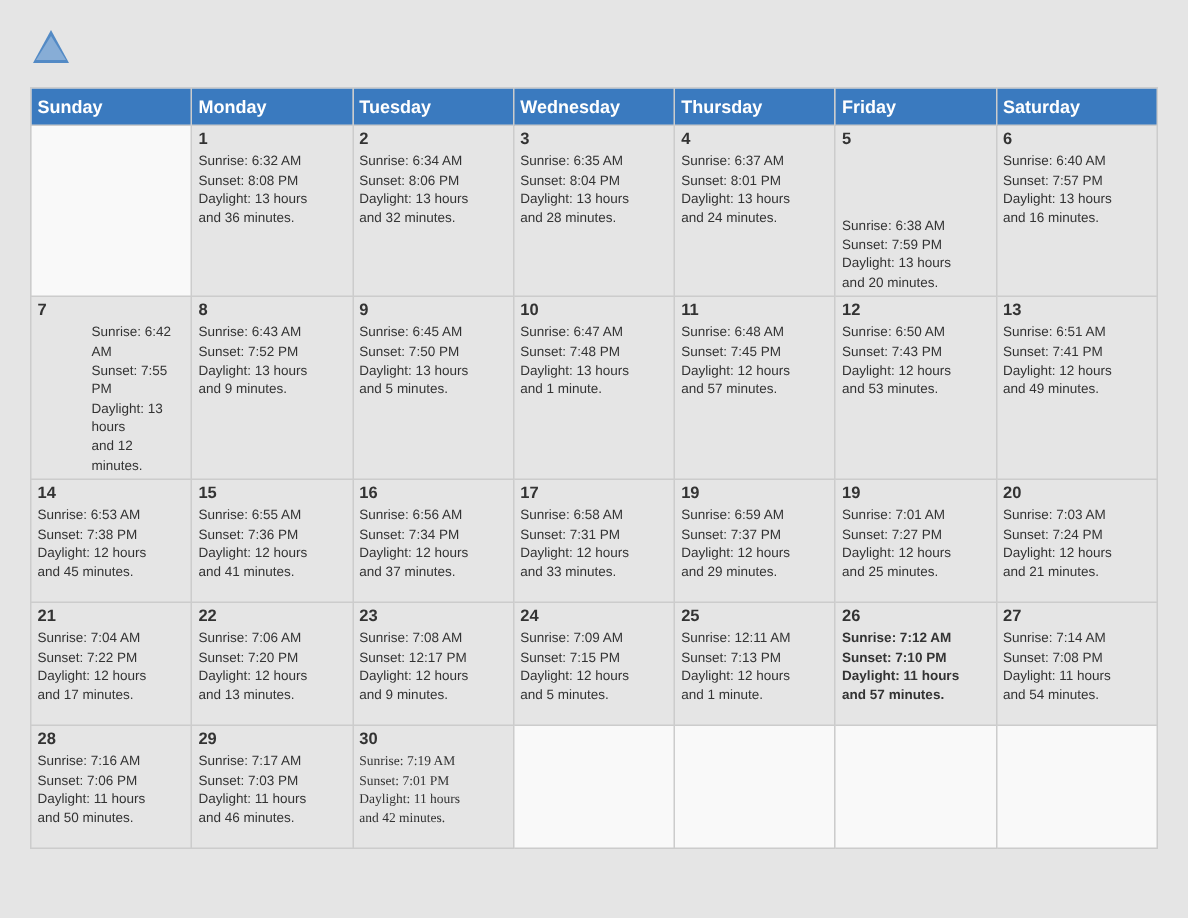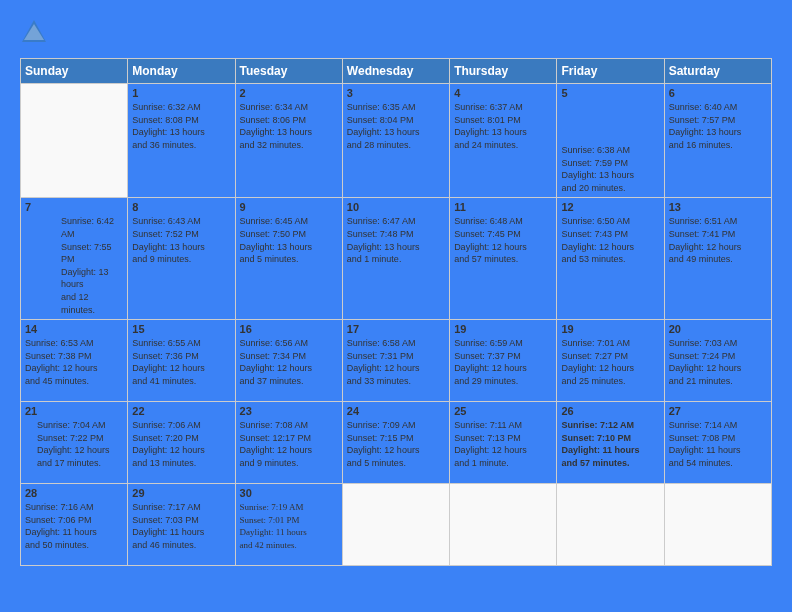--- a/index.html
+++ b/index.html
@@ -7,21 +7,21 @@
       font-family: Arial, sans-serif;
       background: #fff;
       width: 792px;
       height: 612px;
       overflow: hidden;
     }
     .page {
       width: 792px;
       height: 612px;
       padding: 18px 20px;
-      background: #3b82f6;
+      background: #e5e5e5;
     }
     .header {
       display: flex;
       justify-content: space-between;
       align-items: flex-start;
       margin-bottom: 12px;
     }
     .logo {
       display: flex;
       align-items: center;
@@ -265,21 +265,21 @@
             <div class="day-number">20</div>
             <div class="day-info" style="white-space: pre-line;">Sunrise: 7:03 AM
 Sunset: 7:24 PM
 Daylight: 12 hours
 and 21 minutes.</div>
           </td>
         </tr>
         <tr>
           <td>
             <div class="day-number">21</div>
-            <div class="day-info" style="white-space: pre-line; margin-left: 12px;">Sunrise: 7:04 AM
+            <div class="day-info" style="white-space: pre-line;">Sunrise: 7:04 AM
 Sunset: 7:22 PM
 Daylight: 12 hours
 and 17 minutes.</div>
           </td>
           <td>
             <div class="day-number">22</div>
             <div class="day-info" style="white-space: pre-line;">Sunrise: 7:06 AM
 Sunset: 7:20 PM
 Daylight: 12 hours
 and 13 minutes.</div>
@@ -293,21 +293,21 @@
           </td>
           <td>
             <div class="day-number">24</div>
             <div class="day-info" style="white-space: pre-line;">Sunrise: 7:09 AM
 Sunset: 7:15 PM
 Daylight: 12 hours
 and 5 minutes.</div>
           </td>
           <td>
             <div class="day-number">25</div>
-            <div class="day-info" style="white-space: pre-line;">Sunrise: 7:11 AM
+            <div class="day-info" style="white-space: pre-line;">Sunrise: 12:11 AM
 Sunset: 7:13 PM
 Daylight: 12 hours
 and 1 minute.</div>
           </td>
           <td>
             <div class="day-number">26</div>
             <div class="day-info" style="white-space: pre-line; font-weight: bold;">Sunrise: 7:12 AM
 Sunset: 7:10 PM
 Daylight: 11 hours
 and 57 minutes.</div>

